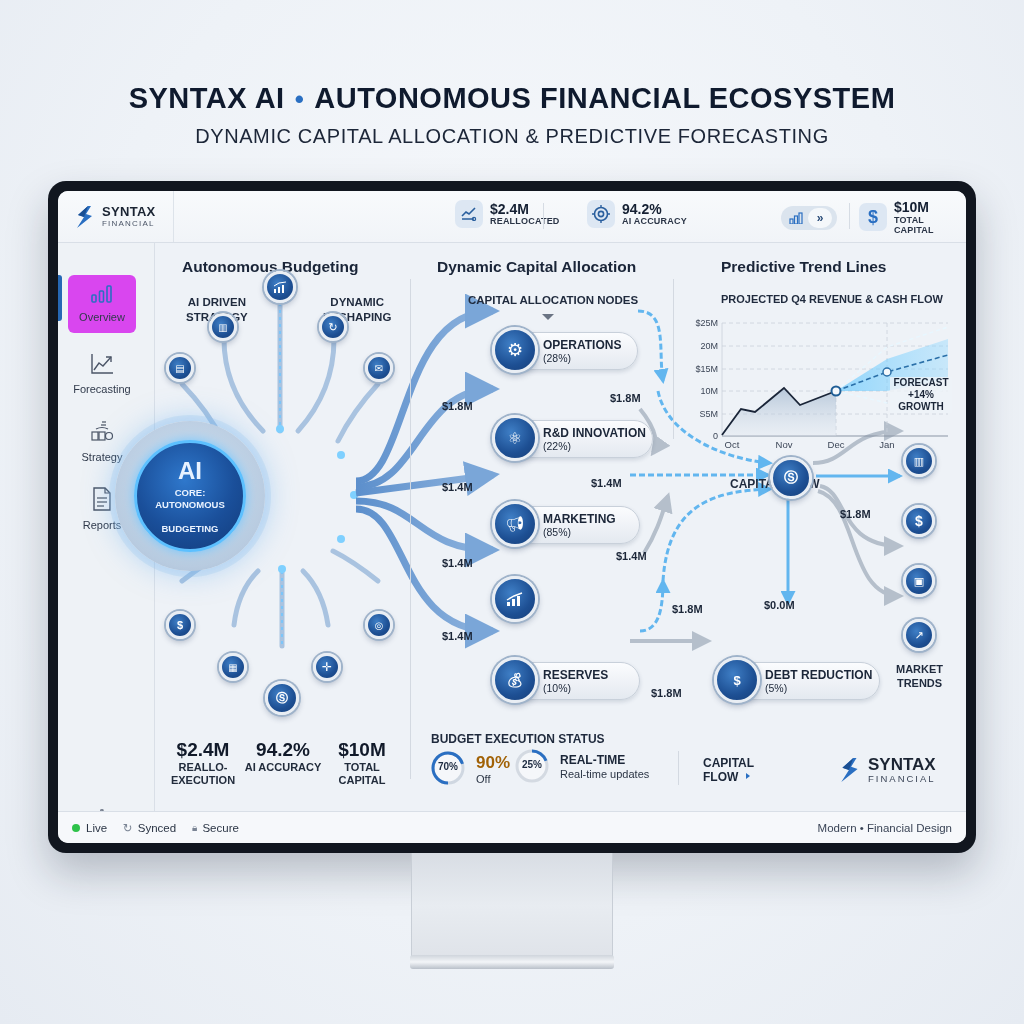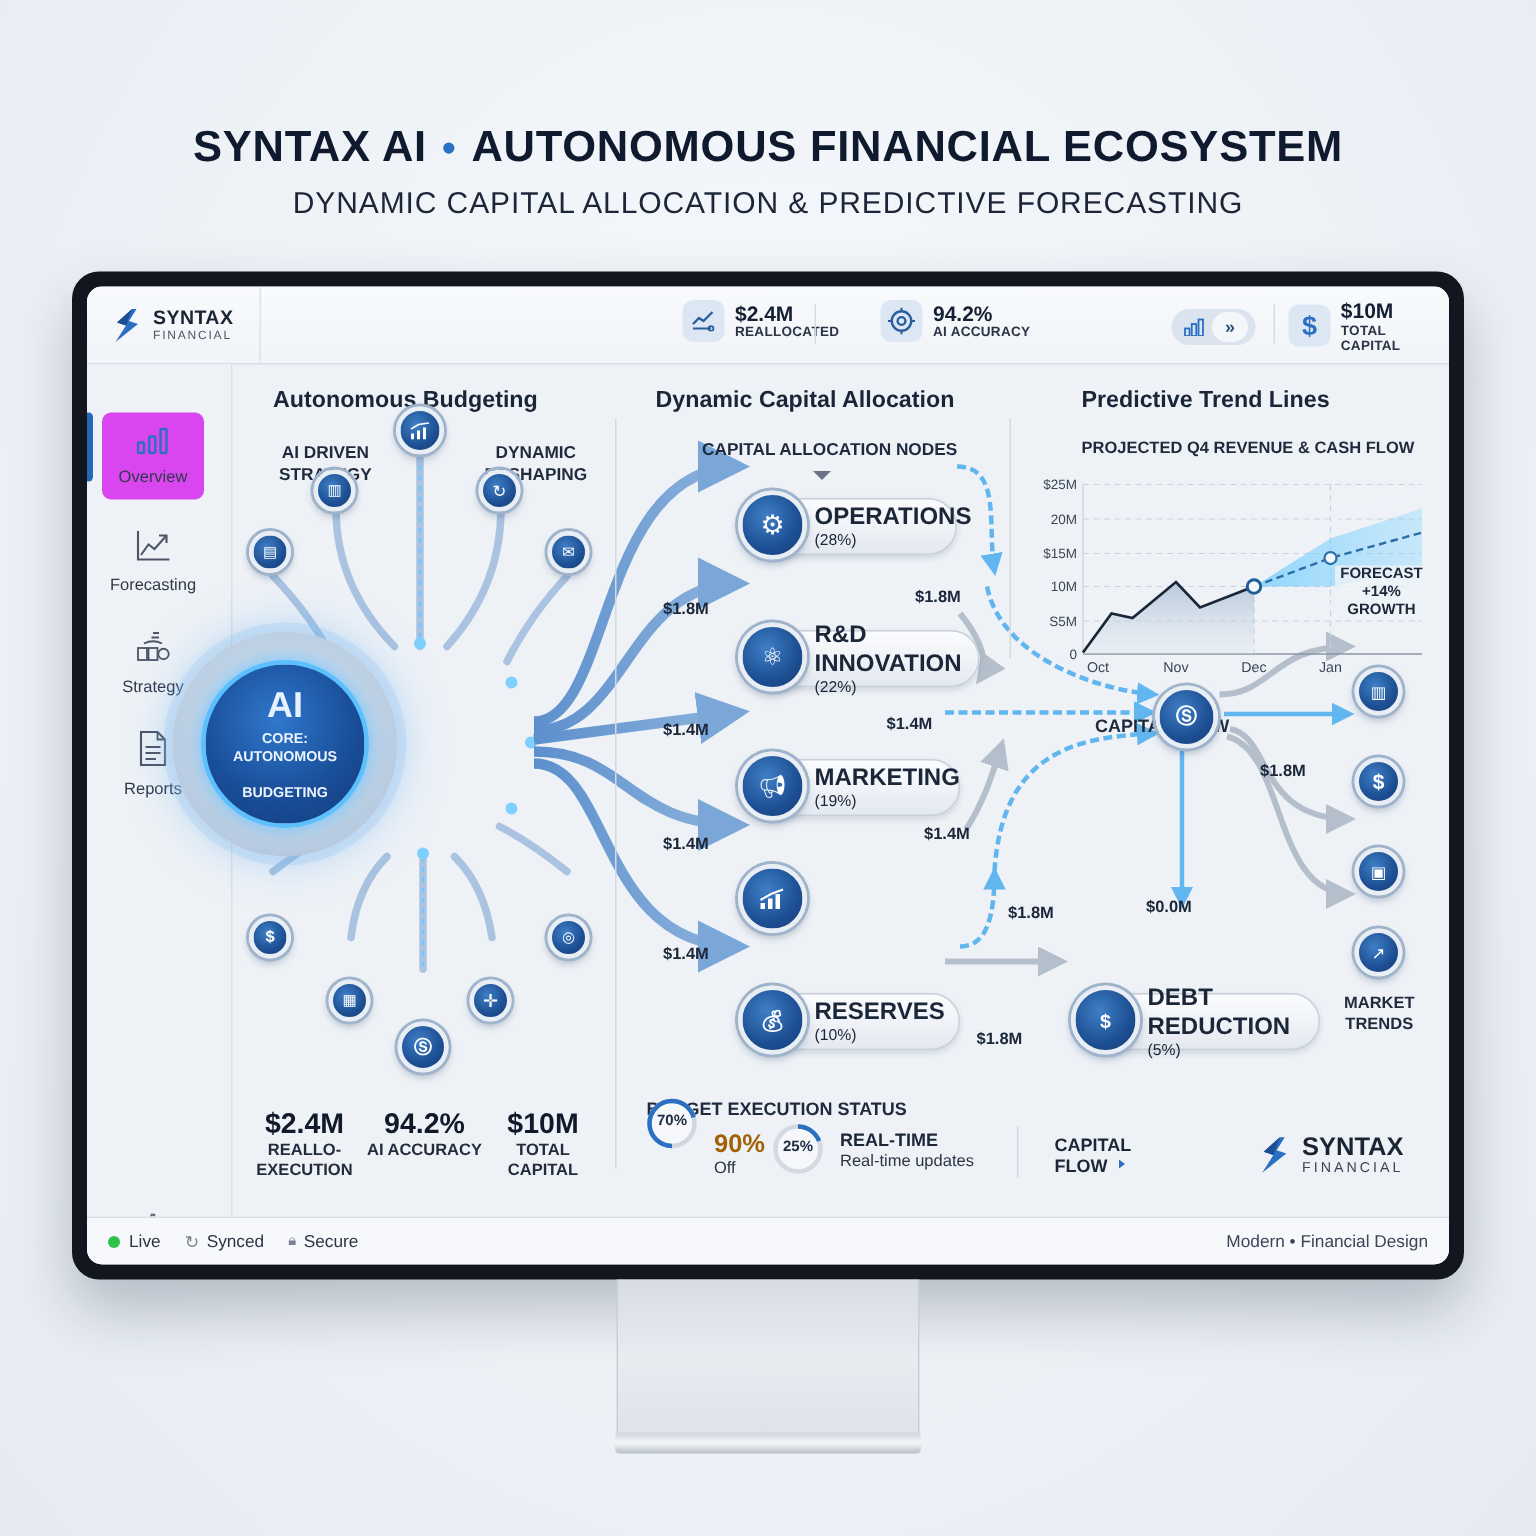--- a/index.html
+++ b/index.html
@@ -79,21 +79,21 @@
   .metric { position: absolute; text-align: center; }
   .metric .mv { font-size: 19px; font-weight: 800; color: #111a2a; }
   .metric .ml { font-size: 11px; font-weight: 600; color: #222c3c; line-height: 1.2; }
 
   .pill {
     position: absolute; height: 38px; border-radius: 19px;
     background: linear-gradient(180deg, #fbfcfe, #e4e9f0);
     border: 1px solid #c8d0da; box-shadow: 0 2px 4px rgba(30,50,80,0.15);
     display: flex; align-items: center; padding-left: 44px;
   }
-  .pill .pt { font-size: 16px; font-weight: 700; color: #1b2638; line-height: 1.2; }
+  .pill .pt { font-size: 12px; font-weight: 700; color: #1b2638; line-height: 1.2; }
   .pill .pp { font-size: 10.5px; color: #1b2638; line-height: 1.2; }
   .node {
     position: absolute; border-radius: 50%;
     background: radial-gradient(circle at 40% 35%, #3f7fc6 0%, #1d4f93 60%, #163e78 100%);
     border: 3px solid #e9eef4; box-shadow: 0 0 0 2px #9fb3ca, 0 3px 6px rgba(20,40,80,0.3);
     display: flex; align-items: center; justify-content: center;
   }
   .flow-label { position: absolute; font-size: 11px; font-weight: 700; color: #1b2638; }
 
   .core {
@@ -406,21 +406,21 @@
           <div class="pp">(22%)</div>
         </div>
     </div>
     <div class="node" style="left:434px;top:224px;width:46px;height:46px">
         <span style="color:#fff;font-size:16px">⚛</span>
       </div>
 
     <div class="pill" style="left:440px;top:315px;width:142px">
       <div>
           <div class="pt">MARKETING</div>
-          <div class="pp">(19%)</div>
+          <div class="pp">(85%)</div>
         </div>
     </div>
     <div class="node" style="left:434px;top:310px;width:46px;height:46px">
         <span style="color:#fff;font-size:15px">📢︎</span>
       </div>
 
     <div class="node" style="left:434px;top:385px;width:46px;height:46px">
       <svg width="18" height="14" viewBox="0 0 18 14">
           <rect x="1" y="10" width="3" height="4" fill="#fff"></rect>
           <rect x="6" y="7" width="3" height="7" fill="#fff"></rect>
@@ -532,21 +532,21 @@
         <circle cx="209" cy="63" r="4" fill="#f4f8fc" stroke="#2a6fa8" stroke-width="1.5"></circle>
       </svg>
       <div style="position:absolute;left:212px;top:68px;width:62px;text-align:center;font-size:10px;font-weight:700;color:#1b2638;line-height:1.2;white-space:pre;background:rgba(238,242,247,0.8)">FORECAST
 +14%
 GROWTH</div>
     </div>
 
     <div style="position:absolute;left:97px;top:527px;width:811px;height:1px;background:transparent"></div>
     <div class="small-cap" style="left:373px;top:541px;font-size:12px">BUDGET EXECUTION STATUS</div>
 
-    <div class="ring-wrap" style="left:372px;top:540px;width:36px;height:36px">
+    <div class="ring-wrap" style="left:372px;top:559px;width:36px;height:36px">
       <svg width="36" height="36" viewBox="0 0 36 36">
           <circle cx="18" cy="18" r="15" fill="#f5f7fa" stroke="#cfd7e1" stroke-width="3"></circle>
           <circle cx="18" cy="18" r="15" fill="none" stroke="#2a6fc2" stroke-width="3" stroke-dasharray="66 94" transform="rotate(90 18 18)"></circle>
         </svg>
       <div class="ring-text">70%</div>
     </div>
     <div style="position:absolute;left:418px;top:563px;line-height:1.1">
       <div style="font-size:17px;font-weight:700;color:#a16207">90%</div>
       <div style="font-size:11px;color:#2b3545">Off</div>
     </div>

